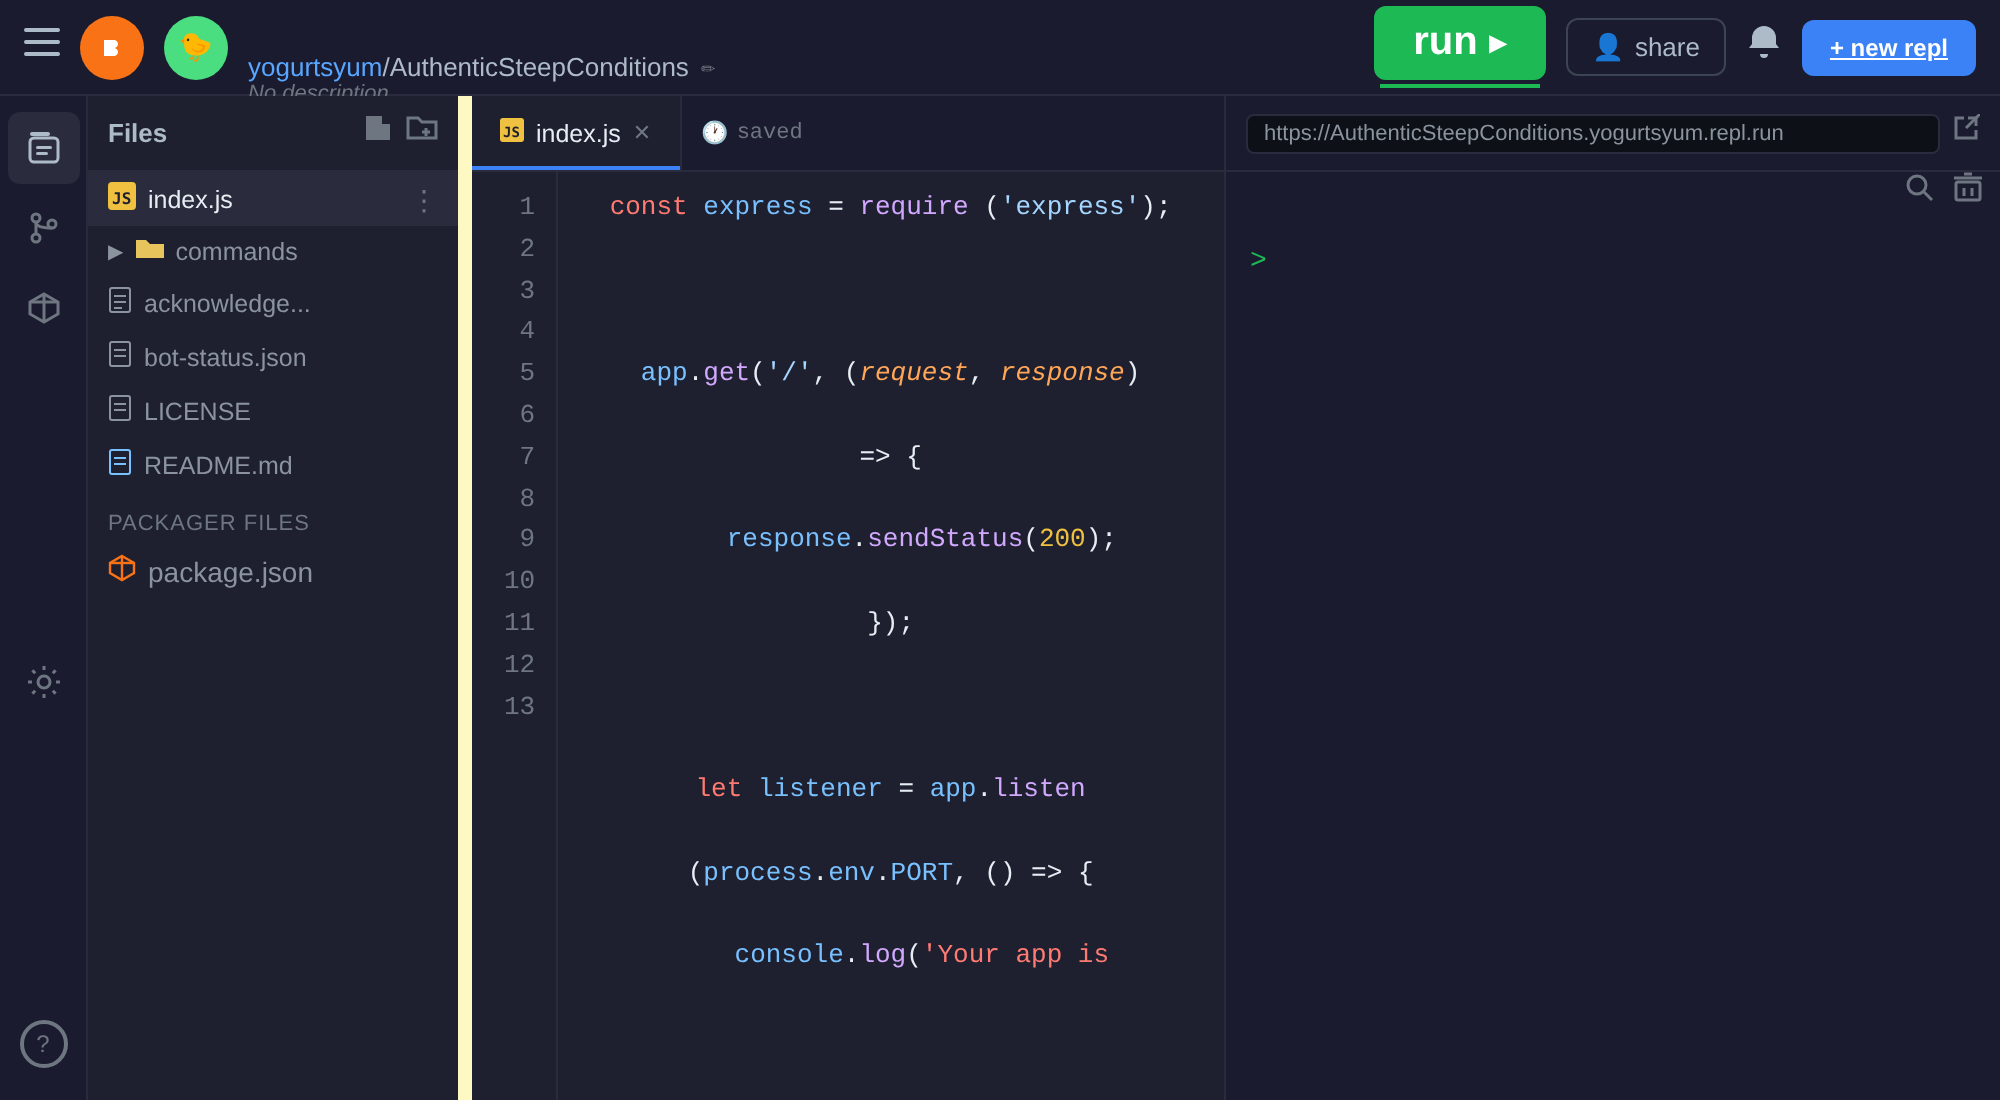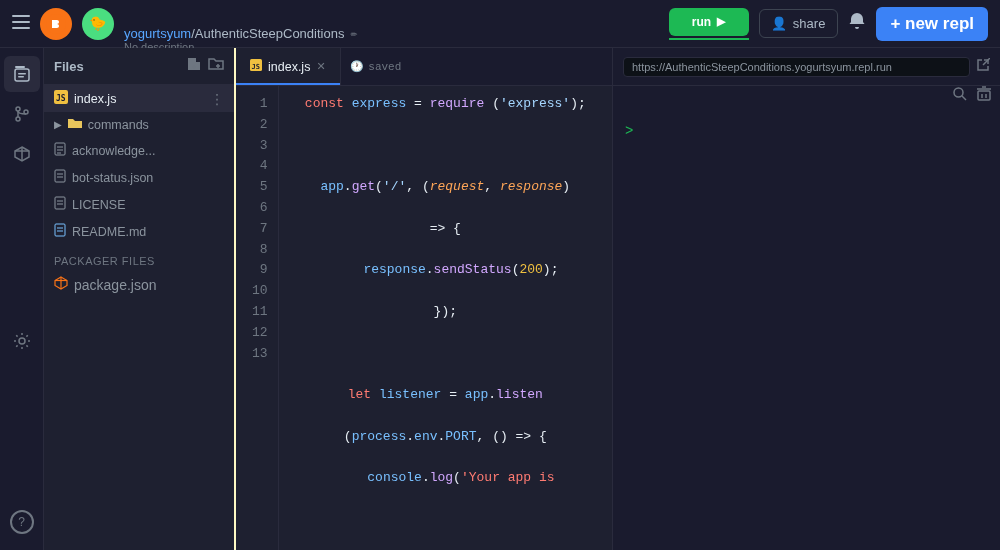--- a/index.html
+++ b/index.html
@@ -73,35 +73,36 @@
       color: #adbac7;
       font-family: sans-serif;
       font-size: 13px;
       text-decoration: none;
     }
     .repl-name-link .user { color: #58a6ff; }
     .repl-description {
       color: #6e7681;
       font-family: sans-serif;
       font-size: 11px;
+      font-style: italic;
     }
     .pencil-icon { color: #6e7681; font-size: 12px; }
 
     .topbar-center {
       display: flex;
       align-items: center;
       gap: 8px;
     }
     .run-btn {
       background: #1db954;
       color: white;
       border: none;
       border-radius: 6px;
       padding: 7px 20px;
-      font-size: 12px;
+      font-size: 20px;
       font-family: sans-serif;
       font-weight: 600;
       cursor: pointer;
       display: flex;
       align-items: center;
       gap: 6px;
       min-width: 80px;
       justify-content: center;
     }
     .run-btn::after {
@@ -133,27 +134,28 @@
       align-items: center;
       gap: 5px;
     }
     .icon-person { font-size: 13px; }
     .new-repl-btn {
       background: #3b82f6;
       color: white;
       border: none;
       border-radius: 6px;
       padding: 7px 14px;
-      font-size: 17px;
+      font-size: 12px;
       font-family: sans-serif;
       font-weight: 600;
       cursor: pointer;
       display: flex;
       align-items: center;
       gap: 4px;
+      text-decoration: underline;
     }
 
     
     .main-area {
       display: flex;
       flex: 1;
       overflow: hidden;
     }
 
     
@@ -198,21 +200,21 @@
       font-size: 12px;
       font-family: sans-serif;
       cursor: pointer;
       margin-bottom: 8px;
     }
 
     
     .file-sidebar {
       width: 192px;
       background: #1e2030;
-      border-right: 2px solid #fef9c3;
+      border-right: 7px solid #fef9c3;
       display: flex;
       flex-direction: column;
       flex-shrink: 0;
       overflow-y: auto;
     }
     .file-sidebar-header {
       display: flex;
       align-items: center;
       padding: 8px 10px;
       justify-content: space-between;

